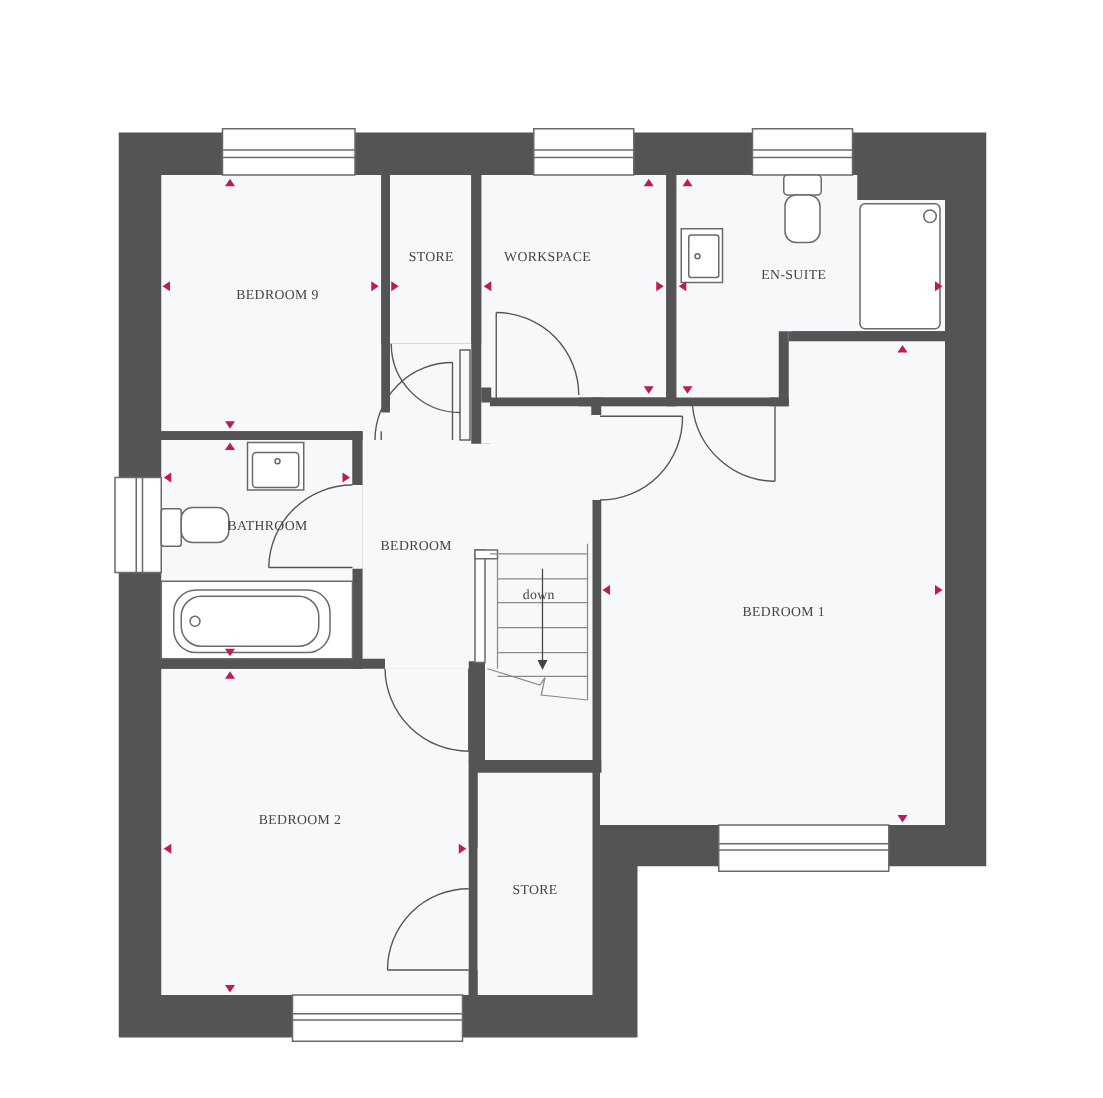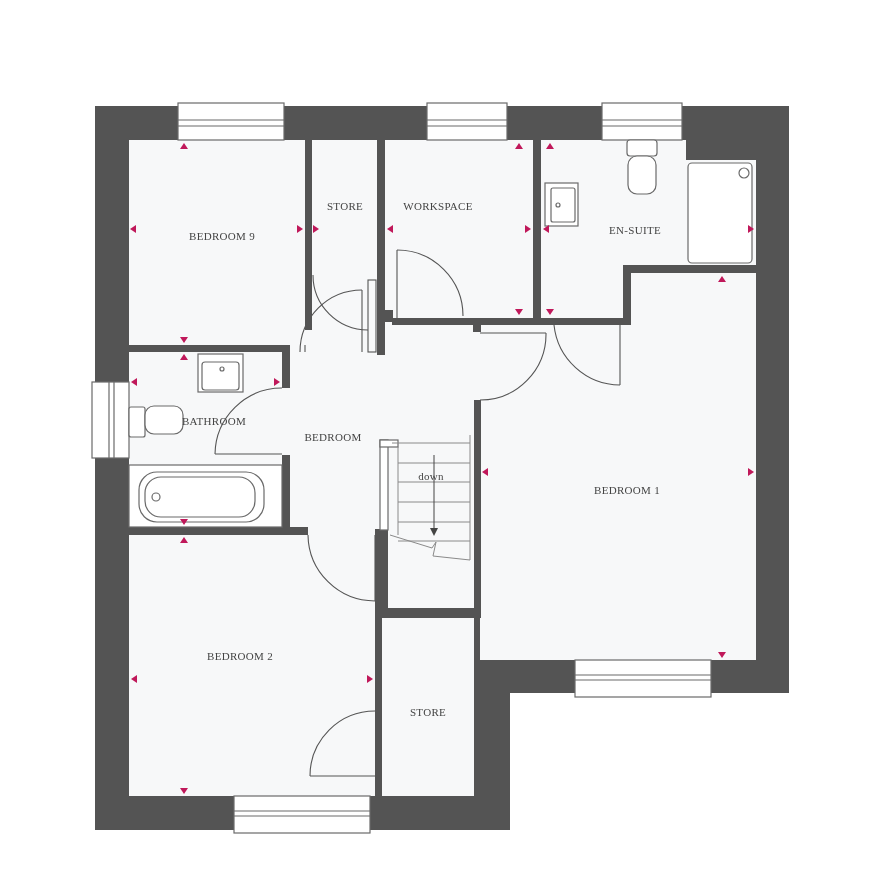--- a/index.html
+++ b/index.html
@@ -236,19 +236,19 @@
     <path class="mk" d="M180,543 l4,-6 l4,6 z"></path>
       <path class="mk" d="M180,788 l4,6 l4,-6 z"></path>
     <path class="mk" d="M137,675 l-6,4 l6,4 z"></path>
       <path class="mk" d="M367,675 l6,4 l-6,4 z"></path>
   </g>
 </svg>
 
 <div class="lbl" style="left:222px; top:236px;">BEDROOM 9</div>
 <div class="lbl" style="left:345px; top:206px;">STORE</div>
 <div class="lbl" style="left:438px; top:206px;">WORKSPACE</div>
-<div class="lbl" style="left:635px; top:230px;">EN-SUITE</div>
+<div class="lbl" style="left:635px; top:220px;">EN-SUITE</div>
 <div class="lbl" style="left:214px; top:421px;text-align:center;">BATHROOM</div>
 <div class="lbl" style="left:333px; top:437px;">BEDROOM</div>
 <div class="lbl" style="left:431px; top:428px;margin-top:48px;">down</div>
 <div class="lbl" style="left:627px; top:490px;">BEDROOM 1</div>
 <div class="lbl" style="left:240px; top:656px;">BEDROOM 2</div>
 <div class="lbl" style="left:428px; top:712px;">STORE</div>
 
 </body></html>

